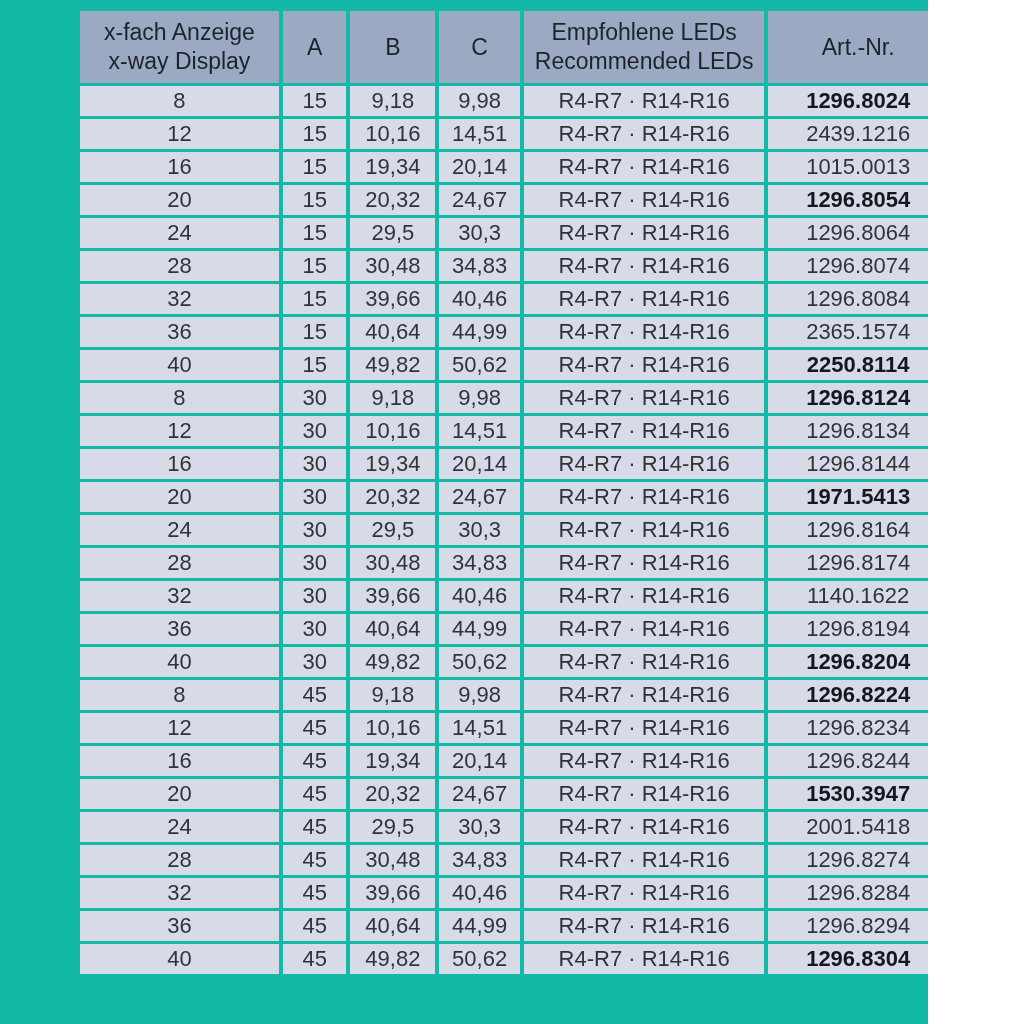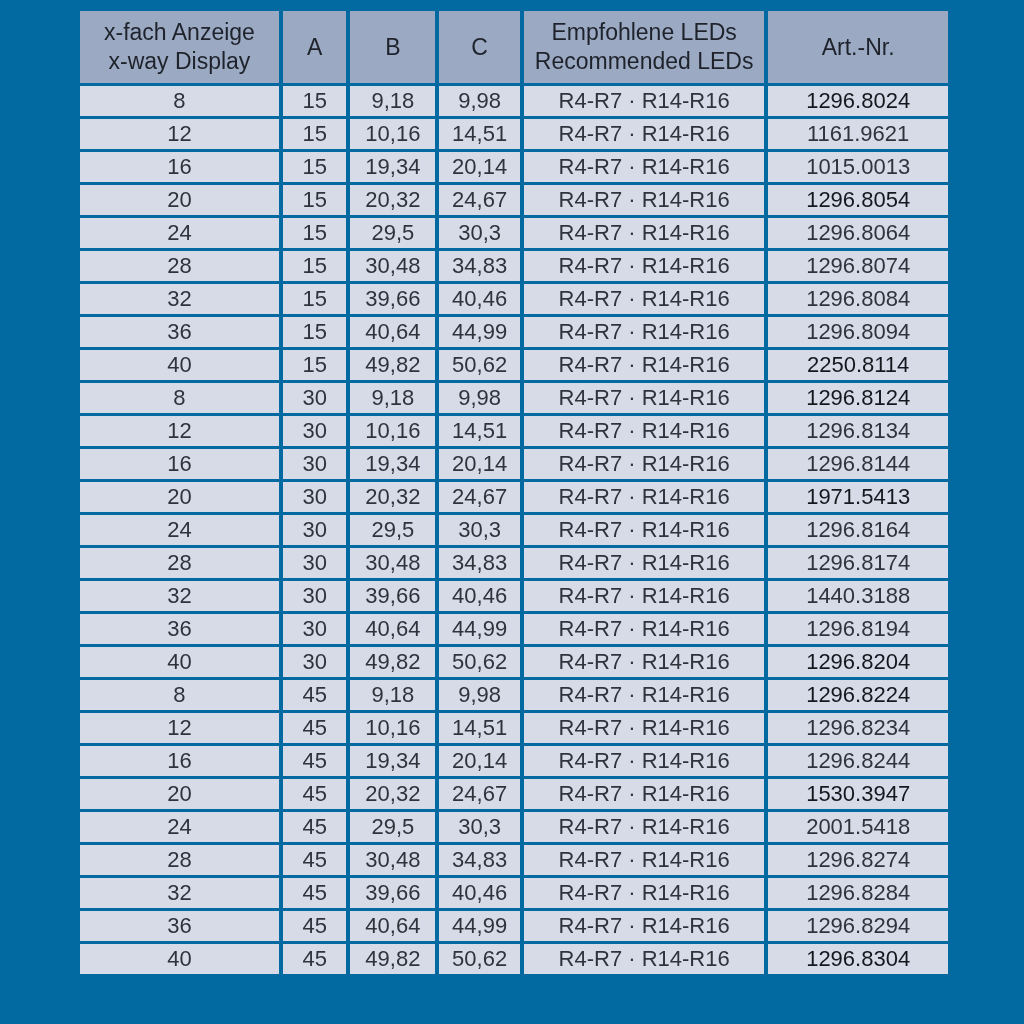--- a/index.html
+++ b/index.html
@@ -3,23 +3,23 @@
 <meta charset="utf-8">
 <style>
   html, body {
     margin: 0;
     padding: 0;
     background: #ffffff;
     font-family: "Liberation Sans", sans-serif;
   }
   .page {
     position: relative;
-    width: 1024px;
+    width: 928px;
     height: 1024px;
-    background: #0369a1;
+    background: #14b8a6;
     overflow: hidden;
   }
   table.spec-table {
     position: absolute;
     left: 76px;
     top: 8px;
     width: 876px;
     border-collapse: separate;
     border-spacing: 4px 3px;
     table-layout: fixed;
@@ -39,21 +39,21 @@
     background: #d6dbe7;
     color: #2e333c;
     font-size: 22px;
     height: 30px;
     text-align: center;
     vertical-align: middle;
     padding: 0 2px;
     white-space: nowrap;
   }
   table.spec-table td.bold {
-    font-weight: normal;
+    font-weight: bold;
     color: #14181e;
     text-align: center;
   }
   col.c-display { width: 197px; }
   col.c-a { width: 63px; }
   col.c-b { width: 84px; }
   col.c-c { width: 80px; }
   col.c-leds { width: 238px; }
   col.c-art { width: 178px; }
   .hdr-line { display: block; }
@@ -95,21 +95,21 @@
           <td>9,98</td>
           <td>R4-R7 · R14-R16</td>
           <td class="bold">1296.8024</td>
         </tr>
         <tr>
           <td>12</td>
           <td>15</td>
           <td>10,16</td>
           <td>14,51</td>
           <td>R4-R7 · R14-R16</td>
-          <td>1161.9621</td>
+          <td>2439.1216</td>
         </tr>
         <tr>
           <td>16</td>
           <td>15</td>
           <td>19,34</td>
           <td>20,14</td>
           <td>R4-R7 · R14-R16</td>
           <td>1015.0013</td>
         </tr>
         <tr>
@@ -143,21 +143,21 @@
           <td>40,46</td>
           <td>R4-R7 · R14-R16</td>
           <td>1296.8084</td>
         </tr>
         <tr>
           <td>36</td>
           <td>15</td>
           <td>40,64</td>
           <td>44,99</td>
           <td>R4-R7 · R14-R16</td>
-          <td>1296.8094</td>
+          <td>2365.1574</td>
         </tr>
         <tr>
           <td>40</td>
           <td>15</td>
           <td>49,82</td>
           <td>50,62</td>
           <td>R4-R7 · R14-R16</td>
           <td class="bold">2250.8114</td>
         </tr>
         <tr>
@@ -207,21 +207,21 @@
           <td>34,83</td>
           <td>R4-R7 · R14-R16</td>
           <td>1296.8174</td>
         </tr>
         <tr>
           <td>32</td>
           <td>30</td>
           <td>39,66</td>
           <td>40,46</td>
           <td>R4-R7 · R14-R16</td>
-          <td>1440.3188</td>
+          <td>1140.1622</td>
         </tr>
         <tr>
           <td>36</td>
           <td>30</td>
           <td>40,64</td>
           <td>44,99</td>
           <td>R4-R7 · R14-R16</td>
           <td>1296.8194</td>
         </tr>
         <tr>

